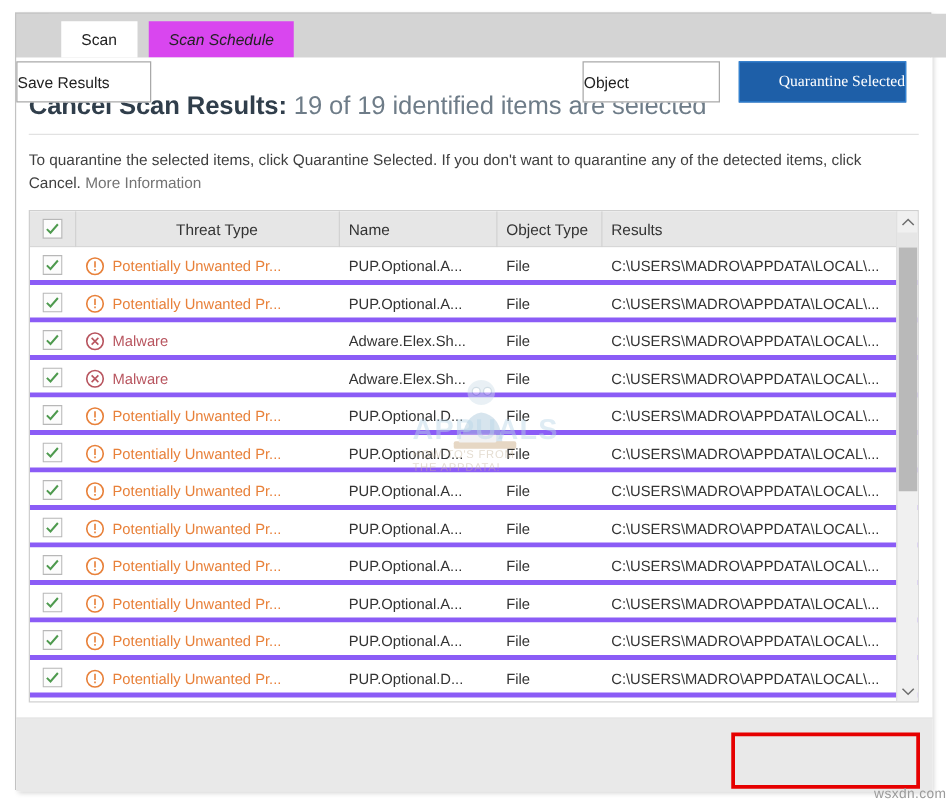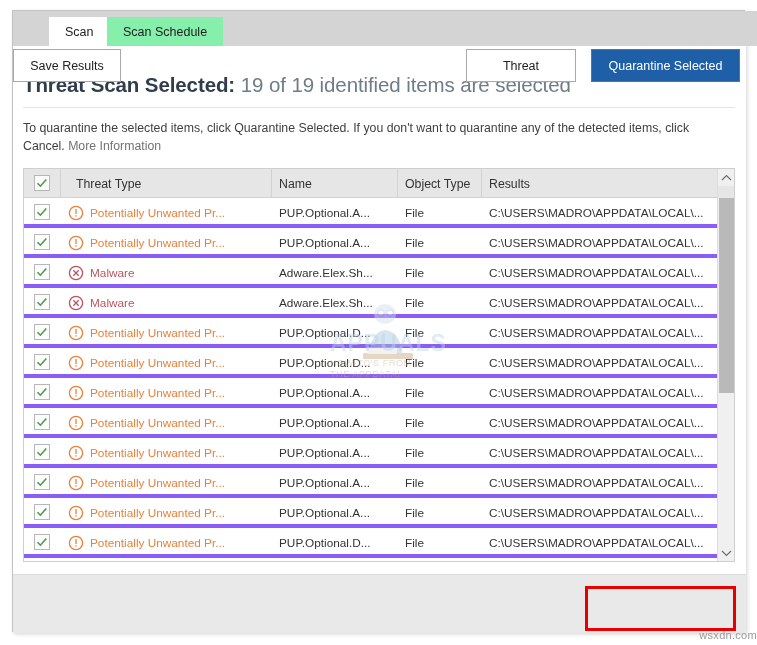--- a/index.html
+++ b/index.html
@@ -45,23 +45,24 @@
     font-size: 12.5px;
     color: #222;
     cursor: default;
   }
   .tab.active {
     background: #ffffff;
     left: 10px;
     min-width: 56px;
   }
   .tab.inactive {
-    background: #86efac;
-    left: 68px;
+    background: #d946ef;
+    left: 80px;
     min-width: 106px;
+    font-style: italic;
   }
 
   
   .panel {
     position: absolute;
     left: 0; top: 35px;
     width: 733px; height: 587px;
     background: #ffffff;
   }
 
@@ -115,21 +116,21 @@
   }
   .th {
     position: absolute;
     top: 0; height: 29px;
     display: flex; align-items: center;
     font-size: 12.3px;
     color: #333333;
     padding-left: 8px;
     border-left: 1px solid #d2d2d2;
   }
-  .th.first { border-left: none; }
+  .th.first { border-left: none; justify-content: center; }
   .th-check {
     position: absolute;
     left: 10px; top: 6px;
     width: 16px; height: 16px;
     border: 1px solid #b7b7b7;
     background: #fcfcfc;
   }
   .th-check svg { display:block; }
 
   .tbody {
@@ -211,36 +212,37 @@
     width: 733px; height: 58px;
     background: #e9e9e9;
   }
   .btn {
     position: absolute;
     height: 33px;
     background: #ffffff;
     border: 1px solid #a9a9a9;
     font-size: 12.5px;
     color: #222;
-    display: flex; align-items: center; justify-content: center;
+    display: flex; align-items: center; justify-content: flex-start;
     cursor: default;
     font-family: "Liberation Sans", sans-serif;
   }
   .btn-save   { left: 13px;  top: 49px; width: 108px; }
   .btn-cancel { left: 466px; top: 49px; width: 110px; }
   .btn-primary {
     position: absolute;
     left: 591px; top: 49px;
-    width: 149px; height: 33px;
+    width: 134px; height: 33px;
     background: #1e5fa8;
     border: 1px solid #2f7fd0;
     color: #ffffff;
     font-size: 12.5px;
-    display: flex; align-items: center; justify-content: center;
+    display: flex; align-items: center; justify-content: flex-end;
     cursor: default;
+    font-family: Liberation Serif, serif;
   }
   .redbox {
     position: absolute;
     left: 585px; top: 586px;
     width: 151px; height: 45px;
     border: 3px solid #e60000;
     pointer-events: none;
   }
 
   
@@ -287,21 +289,21 @@
         <span>Scan</span>
       </div>
       <div class="tab inactive">
         <span>Scan Schedule</span>
       </div>
     </div>
 
     <div class="panel">
 
       <div class="page-title">
-        <span class="bold">Threat Scan Selected:</span><span class="light"> 19 of 19 identified items are selected</span>
+        <span class="bold">Cancel Scan Results:</span><span class="light"> 19 of 19 identified items are selected</span>
       </div>
       <div class="title-rule"></div>
 
       <div class="instructions">
         <span>To quarantine the selected items, click Quarantine Selected. If you don't want to quarantine any of the detected items, click Cancel.</span>
         <a href="#">More Information</a>
       </div>
 
       <div class="table-wrap">
 
@@ -565,21 +567,21 @@
 
       <div class="footer-rule"></div>
       <div class="footer"></div>
     </div>
   </div>
 
   <div class="btn btn-save">
     <span>Save Results</span>
   </div>
   <div class="btn btn-cancel">
-    <span>Threat</span>
+    <span>Object</span>
   </div>
   <div class="btn-primary">
     <span>Quarantine Selected</span>
   </div>
   <div class="redbox"></div>
 
   <svg class="wm-guy" viewBox="0 0 70 70">
     <ellipse cx="30" cy="14" rx="11" ry="10" fill="#cfe0ea"></ellipse>
     <circle cx="26" cy="13" r="3.2" fill="#ffffff" stroke="#9bb6c6" stroke-width="1"></circle>
     <circle cx="35" cy="13" r="3.2" fill="#ffffff" stroke="#9bb6c6" stroke-width="1"></circle>

